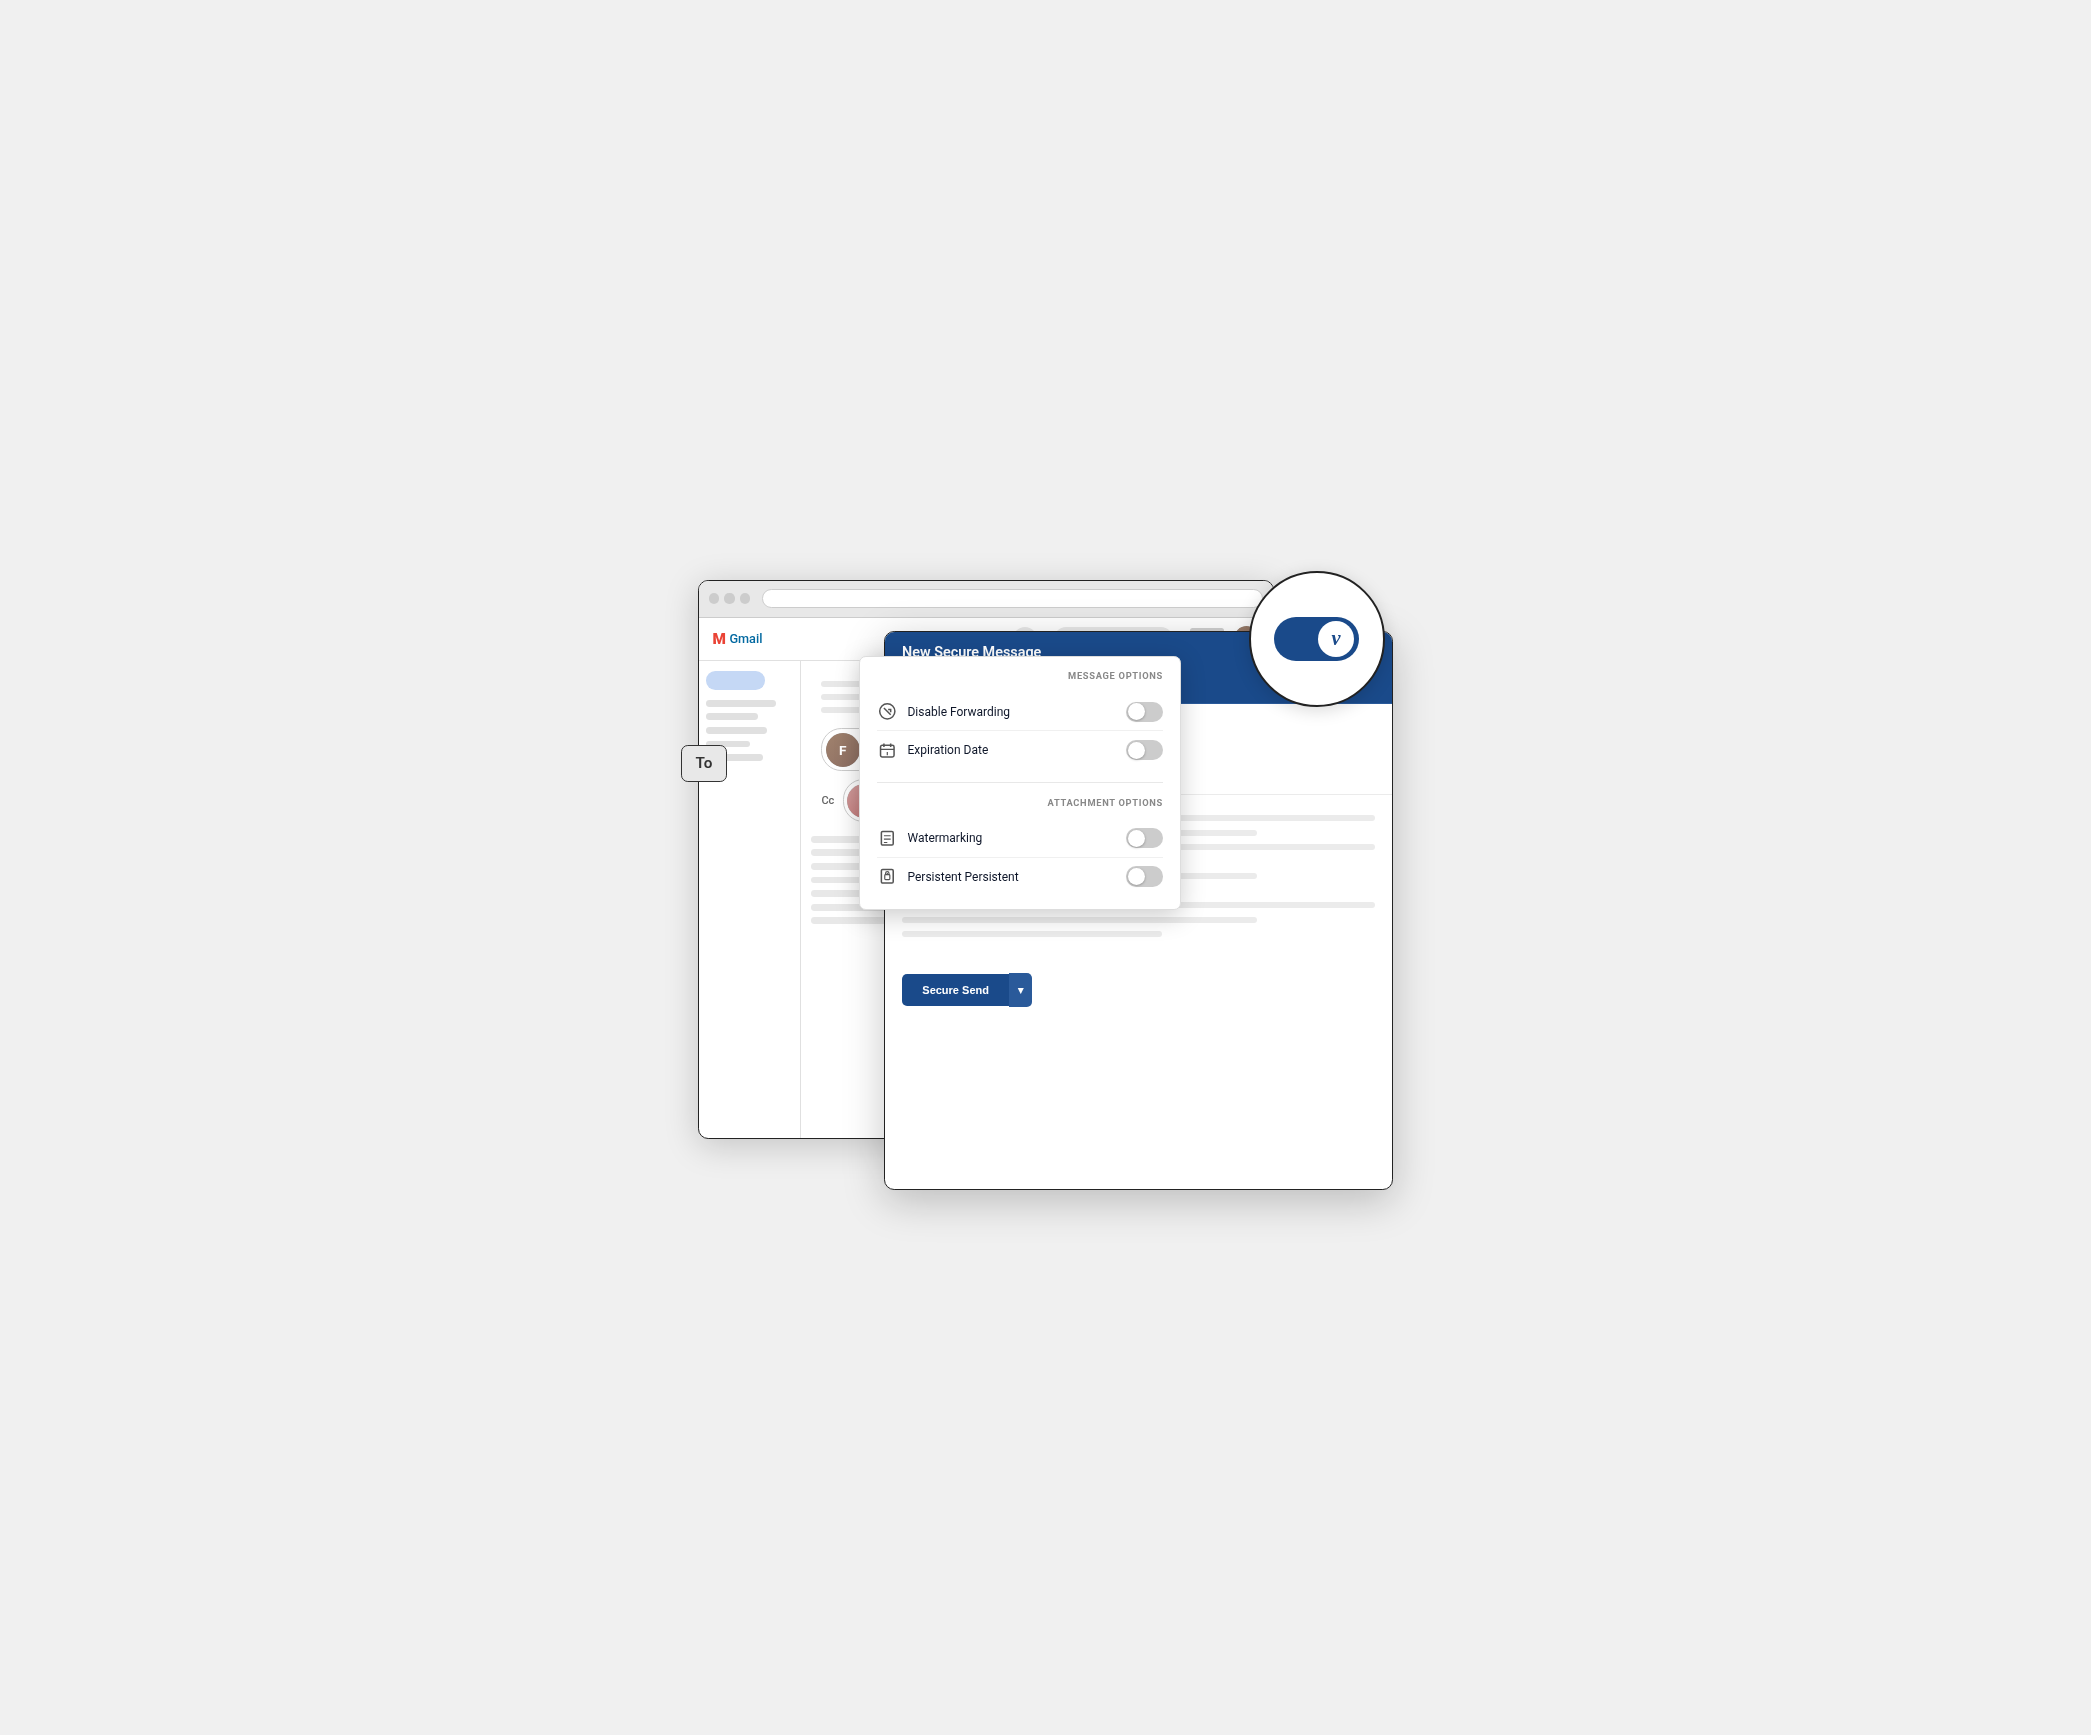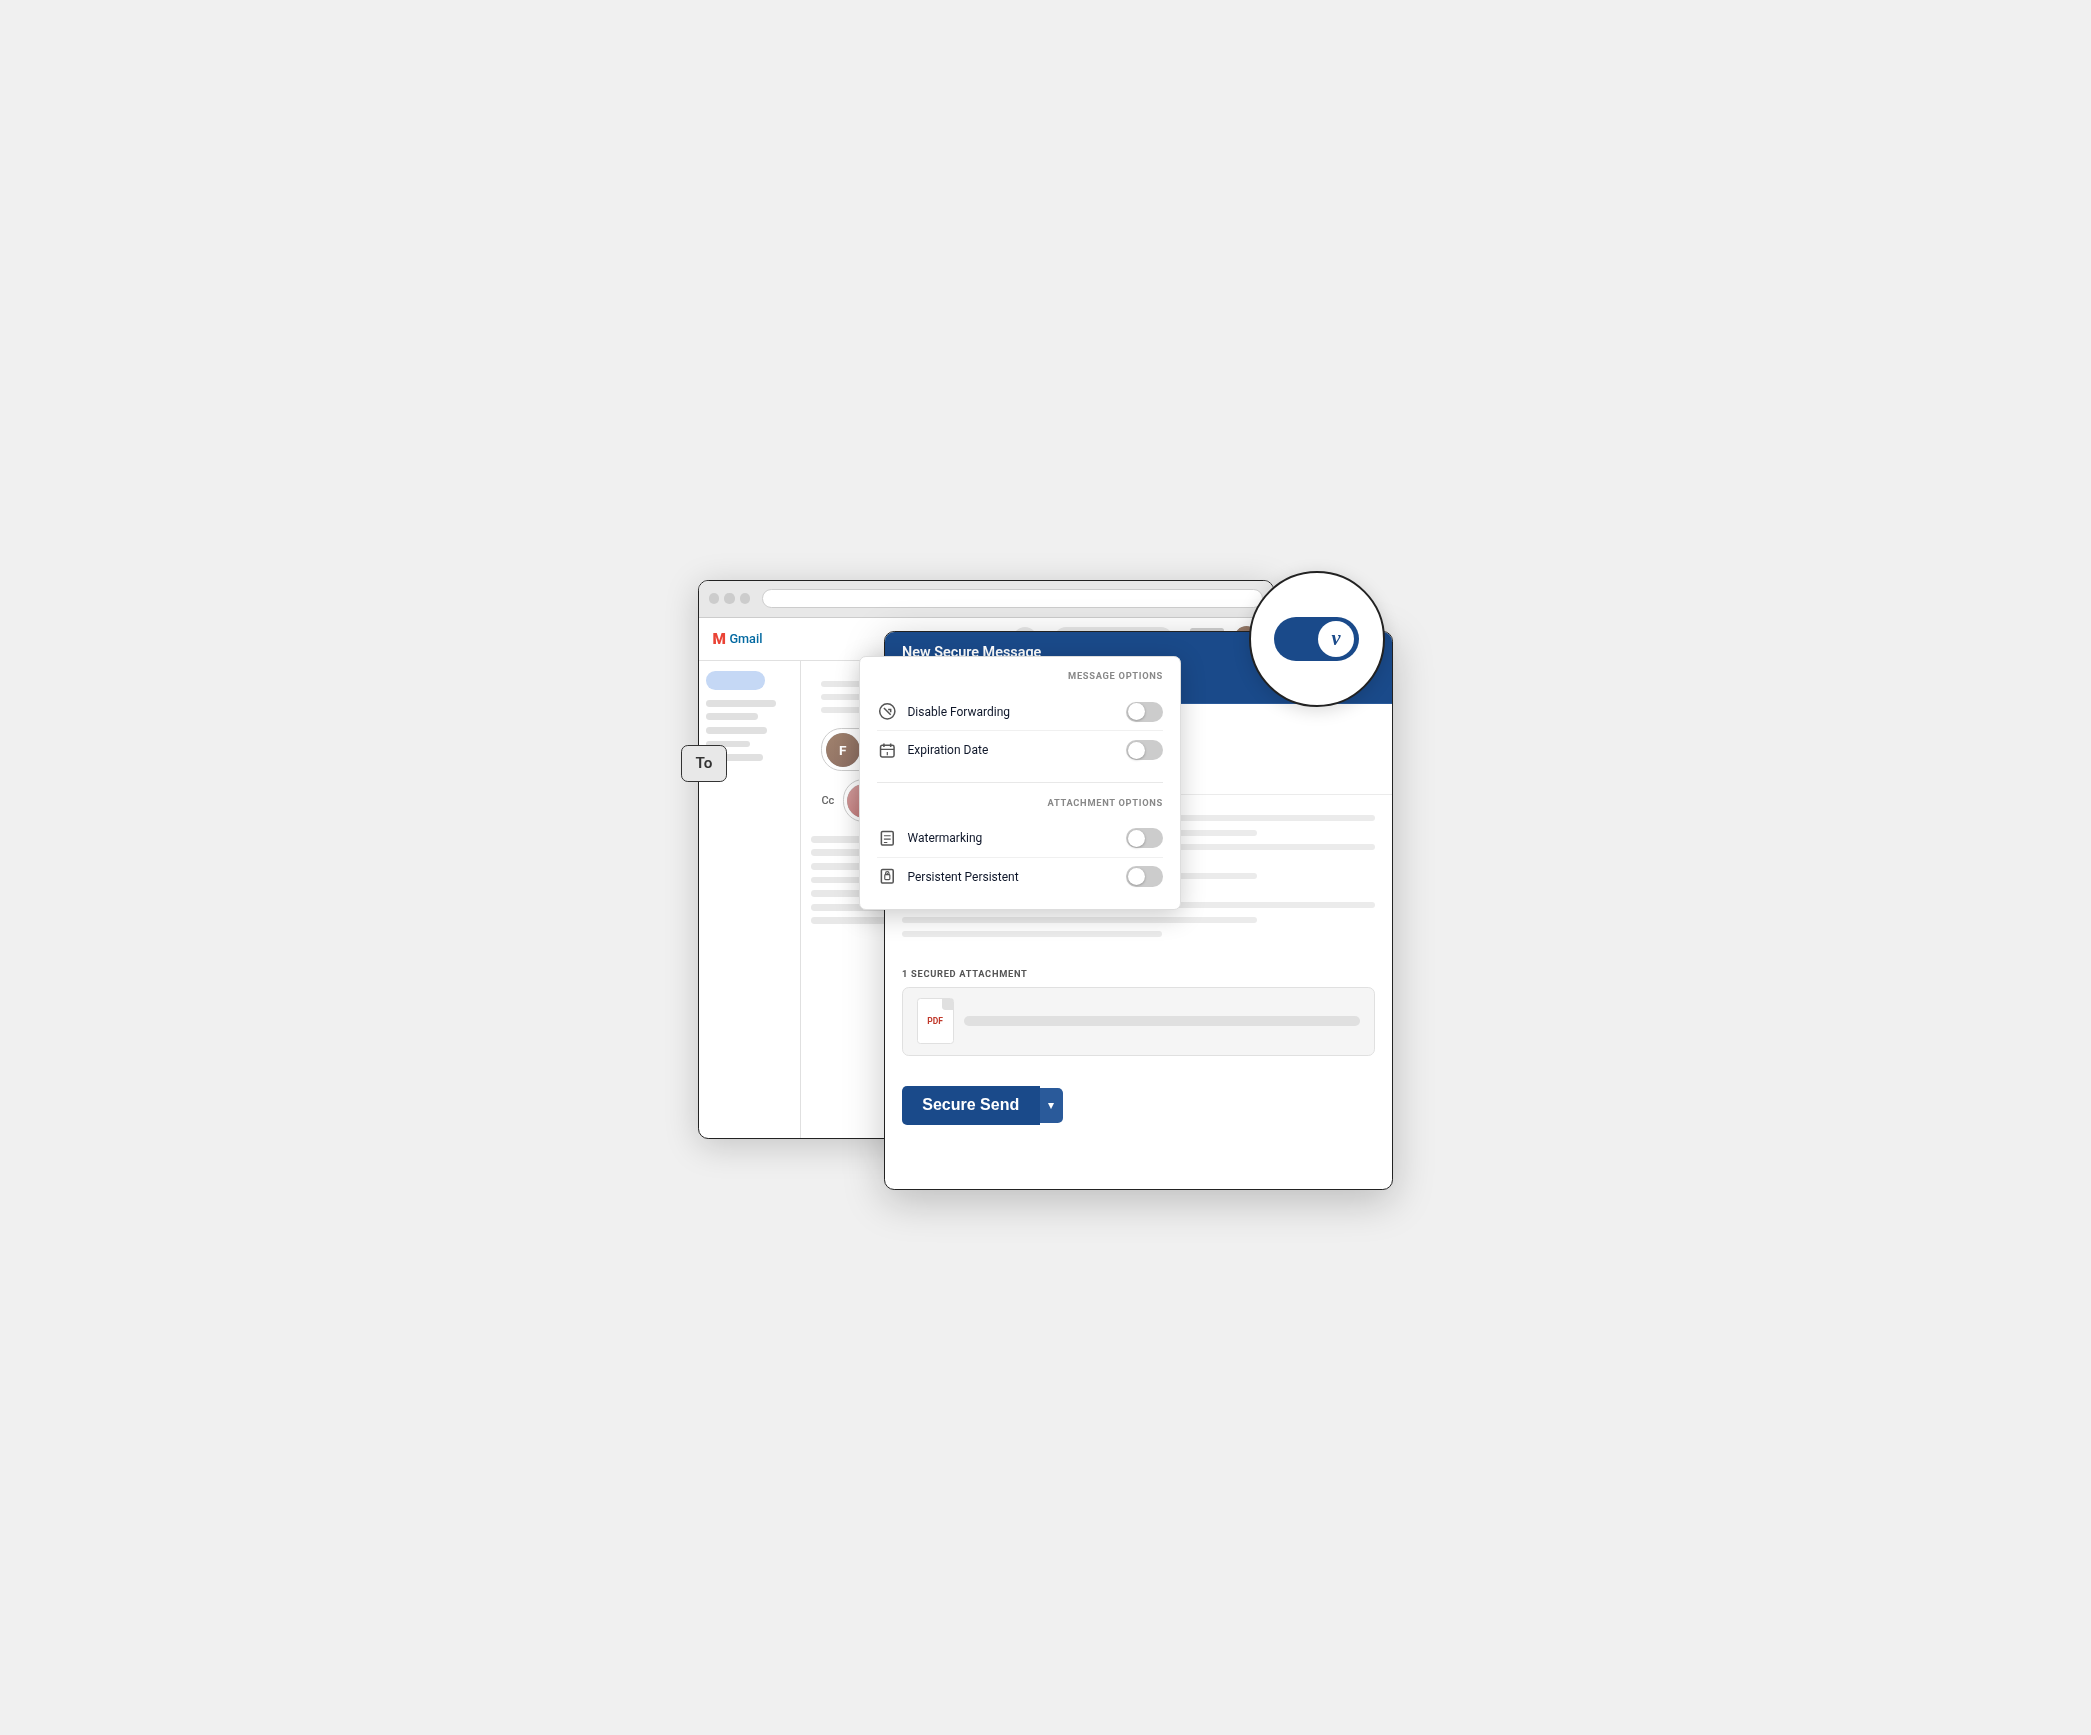--- a/index.html
+++ b/index.html
@@ -356,21 +356,21 @@
     .secure-send-group {
       display: flex;
       align-items: center;
     }
 
     .secure-send-btn {
       background: #1a4a8a;
       color: white;
       border: none;
       padding: 10.2px 20.3px;
-      font-size: 16px;
+      font-size: 11px;
       font-weight: 600;
       border-radius: 5.1px 0 0 5.1px;
       cursor: pointer;
     }
 
     .secure-send-dropdown {
       background: #2a5a9a;
       color: white;
       border: none;
       padding: 10.2px 8.5px;
@@ -705,29 +705,20 @@
         <div class="compose-content-line full"></div>
         <div class="compose-content-line short"></div>
         <div class="compose-content-line medium"></div>
         <div class="compose-content-line xshort"></div>
         <div class="compose-content-line full"></div>
         <div class="compose-content-line medium"></div>
         <div class="compose-content-line short"></div>
       </div>
     </div>
 
-    <div class="attachment-section">
-      <div class="attachment-label">1 SECURED ATTACHMENT</div>
-      <div class="attachment-box">
-        <div class="pdf-icon">
-          <span>PDF</span>
-        </div>
-        <div class="attachment-bar"></div>
-      </div>
-    </div>
 
     <div class="compose-footer">
       <div class="secure-send-group">
         <button class="secure-send-btn">Secure Send</button>
         <button class="secure-send-dropdown">▾</button>
       </div>
     </div>
   </div>
 
   <div class="options-panel">

